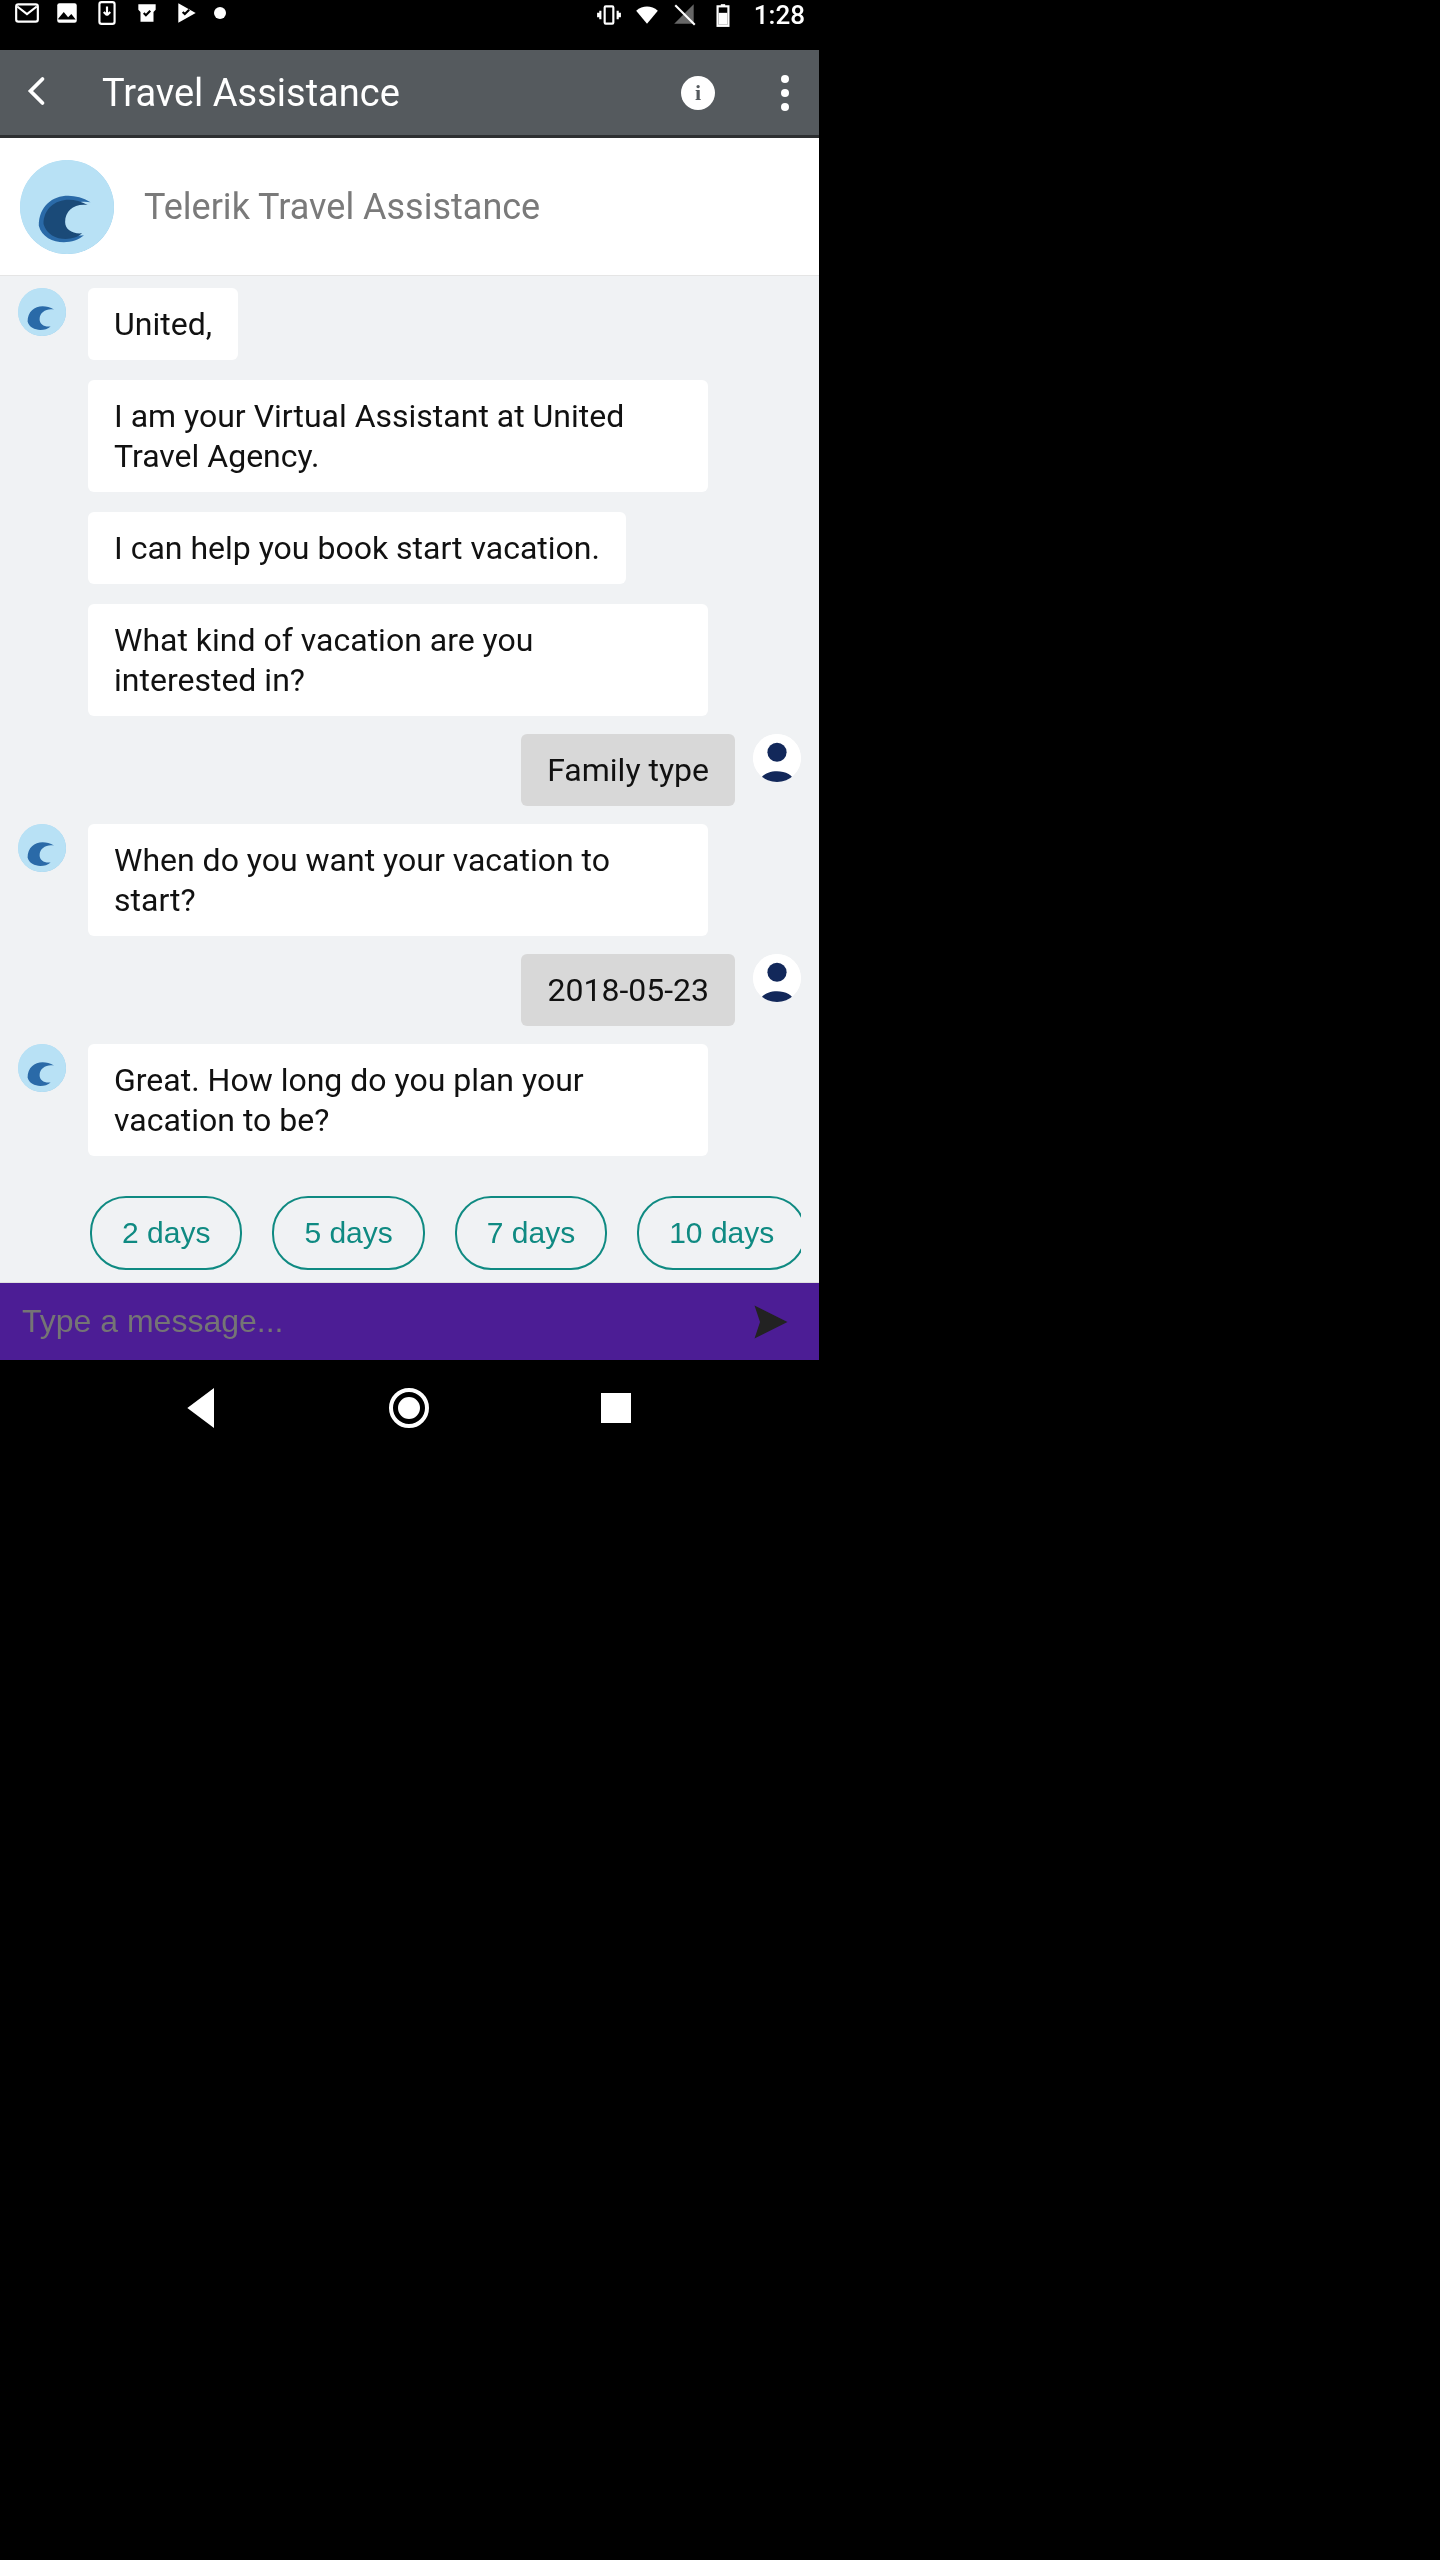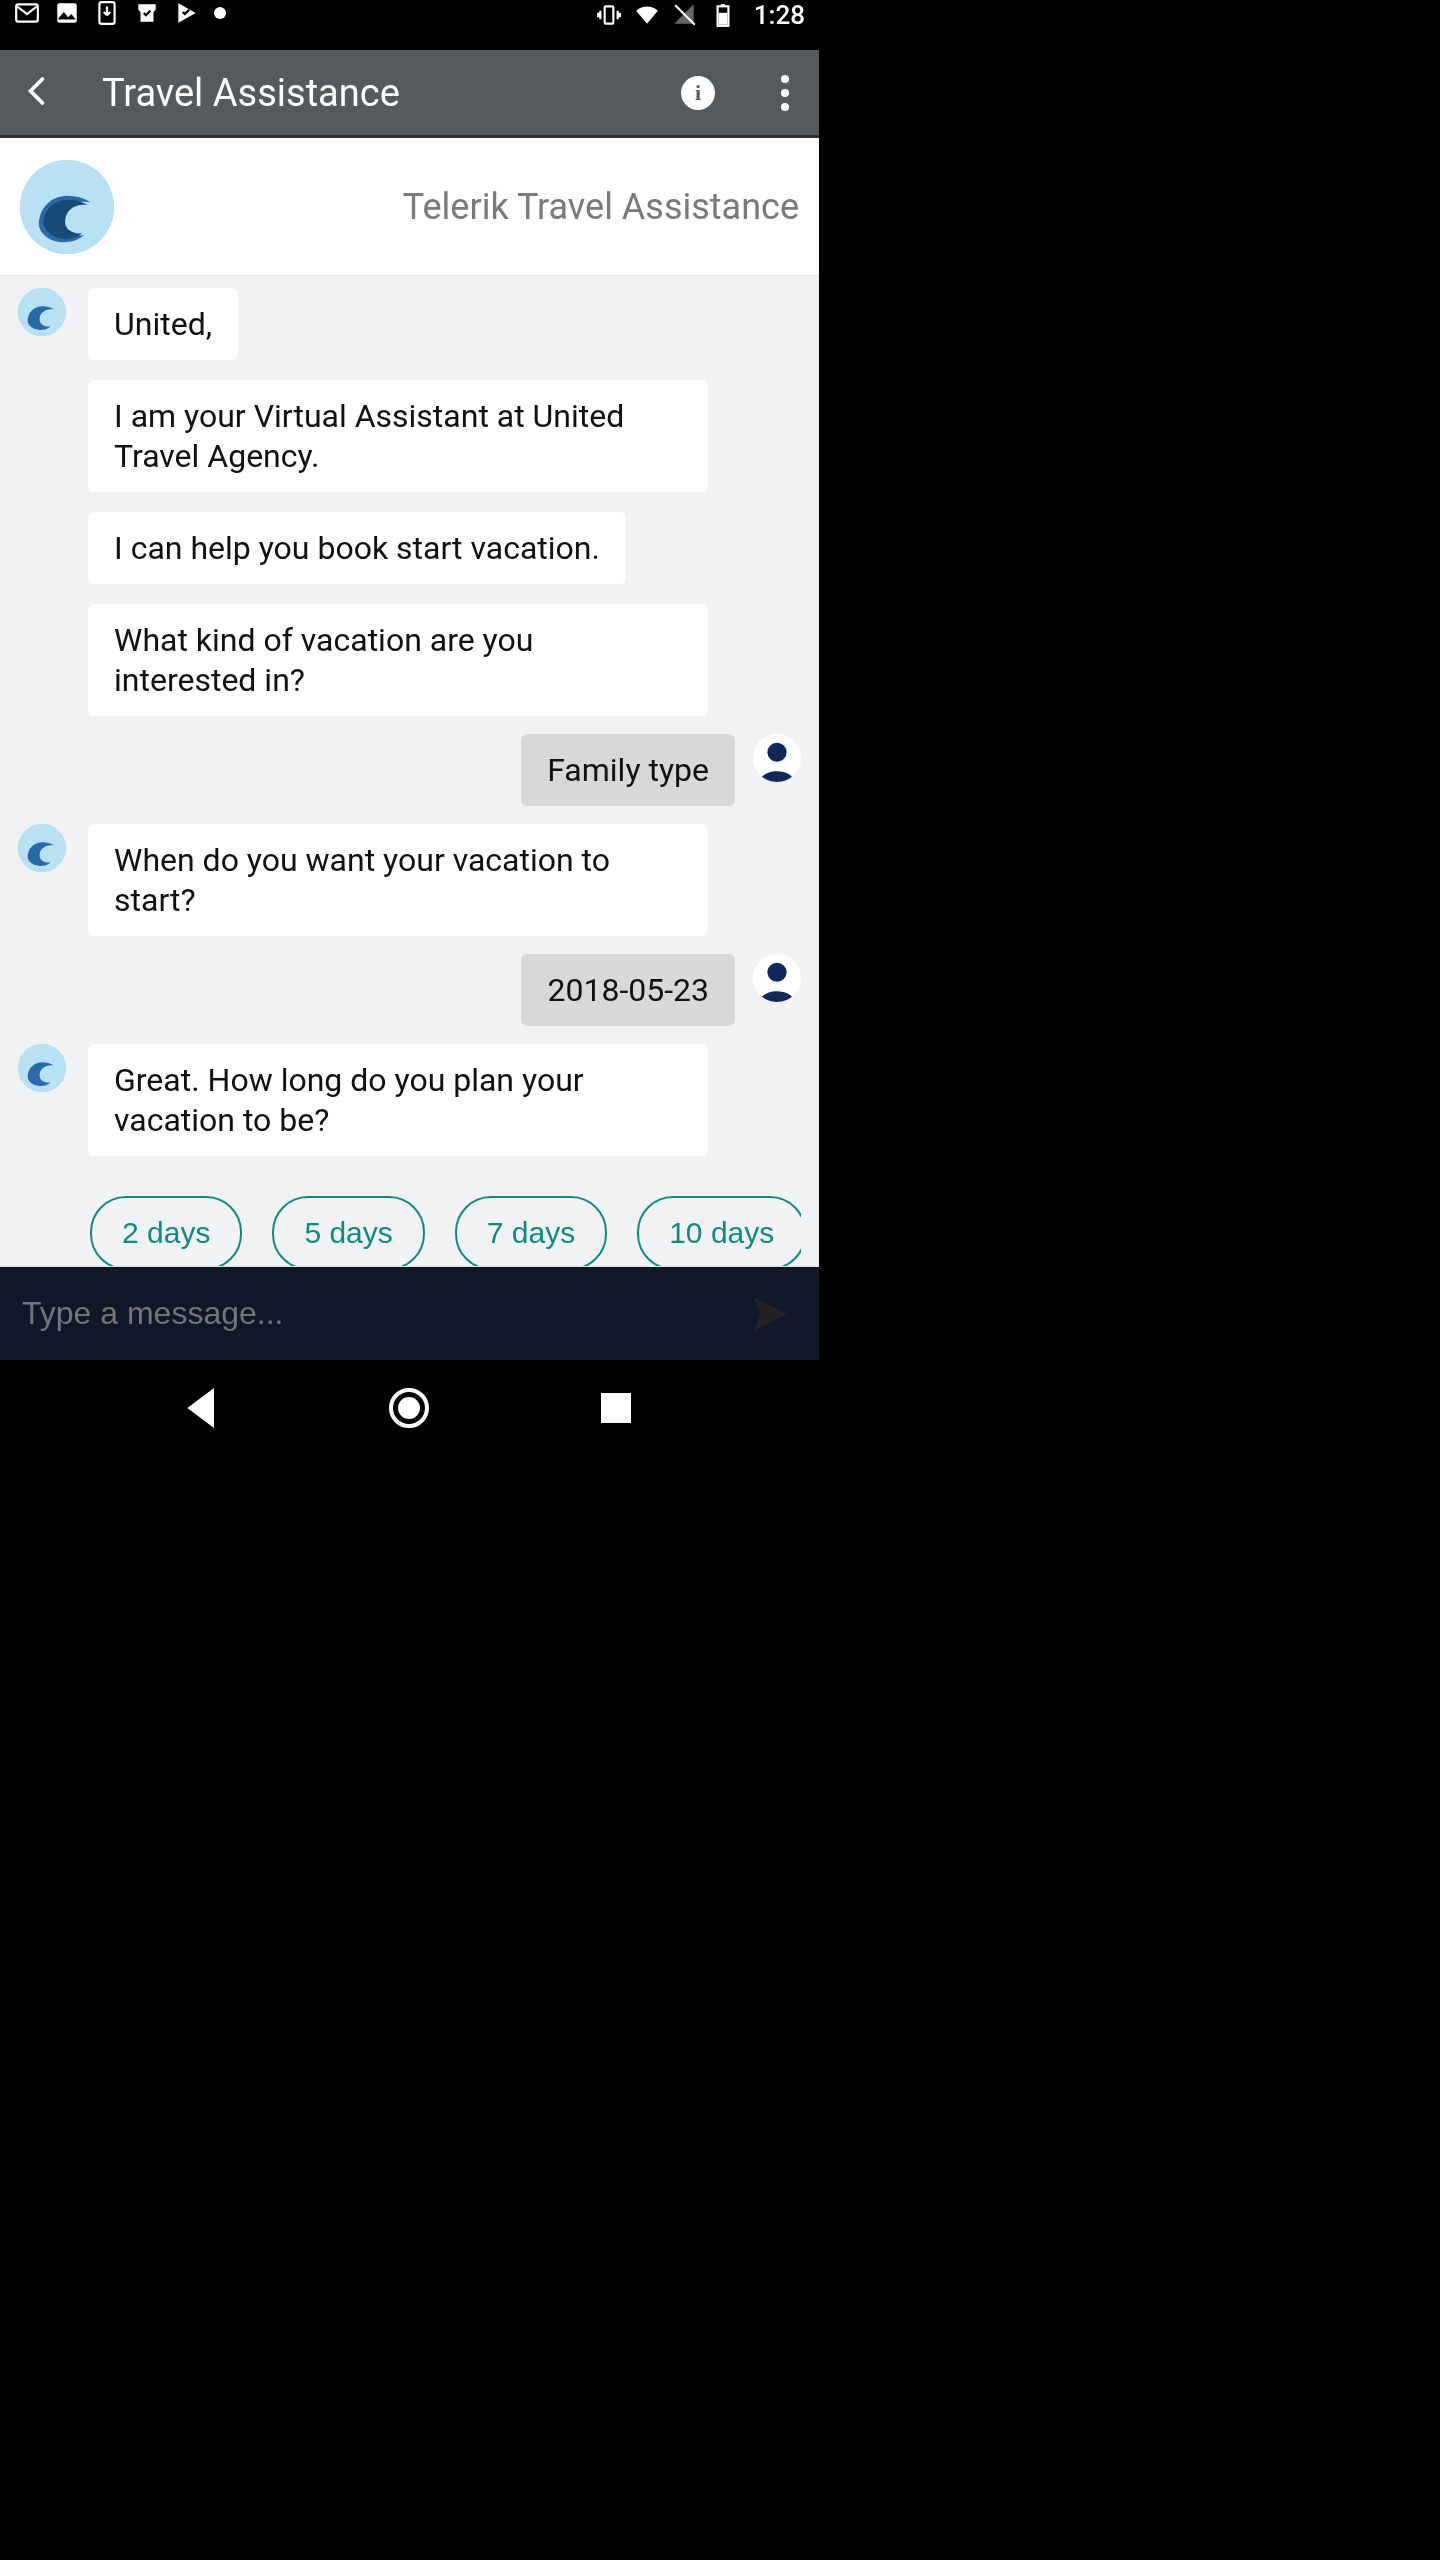--- a/index.html
+++ b/index.html
@@ -17,21 +17,21 @@
   
   .app-bar { height: 88px; background: #555a5e; display: flex; align-items: center; padding: 0 20px; border-bottom: 3px solid #2d2f31; }
   .app-bar-title { color: #fff; font-size: 38px; font-weight: 400; margin-left: 46px; flex: 1; }
   .app-bar-icon { width: 36px; height: 36px; fill: #fff; }
   .app-bar-info { width: 34px; height: 34px; background: #fff; border-radius: 50%; display: flex; align-items: center; justify-content: center; margin-right: 56px; }
   .app-bar-info-i { font-family: Georgia, serif; font-weight: bold; font-size: 22px; color: #555a5e; }
   .app-bar-more { display: flex; flex-direction: column; gap: 6px; padding: 6px 10px; }
   .app-bar-more span { width: 8px; height: 8px; border-radius: 50%; background: #fff; }
 
   
-  .chat-header { height: 138px; background: #fff; display: flex; align-items: center; padding: 8px 20px; border-bottom: 1px solid #e5e5e5; justify-content: space-between; }
+  .chat-header { height: 138px; background: #fff; display: flex; align-items: center; padding: 8px 20px; border-bottom: 1px solid #e5e5e5; }
   .chat-header-title { color: #7a7a7a; font-size: 36px; margin-left: 30px; }
 
   
   .chat-area { flex: 1; background: #f0f2f4; padding: 12px 18px 0 18px; overflow-y: hidden; }
   .msg-group { display: flex; margin-bottom: 18px; }
   .msg-group.user { flex-direction: row-reverse; }
   .avatar-col { width: 56px; flex-shrink: 0; display: flex; flex-direction: column; }
   .msg-group.user .avatar-col { align-items: flex-end; }
   .bubble-col { display: flex; flex-direction: column; gap: 20px; max-width: 640px; }
   .msg-group.user .bubble-col { align-items: flex-end; margin-right: 10px; }
@@ -47,21 +47,21 @@
 
   
   .user-avatar { width: 48px; height: 48px; border-radius: 50%; background: #fff; display: flex; align-items: flex-end; justify-content: center; overflow: hidden; }
   .user-avatar svg { width: 100%; height: 100%; }
 
   
   .chips-row { display: flex; gap: 30px; padding-left: 72px; margin-top: 40px; overflow-x: hidden; white-space: nowrap; }
   .chip { border: 2px solid #0f8a82; color: #0f8a82; background: transparent; border-radius: 36px; padding: 18px 30px; font-size: 30px; cursor: pointer; flex-shrink: 0; }
 
   
-  .input-bar { height: 94px; background: #0f172a; display: flex; align-items: center; padding: 0 22px; border-top: 1px solid #e0e0e0; }
+  .input-bar { height: 78px; background: #4c1d95; display: flex; align-items: center; padding: 0 22px; border-top: 1px solid #e0e0e0; }
   .input-field { flex: 1; font-size: 32px; color: #9a9a9a; border: none; outline: none; background: transparent; }
   .send-btn { width: 52px; height: 52px; display: flex; align-items: center; justify-content: center; cursor: pointer; }
   .send-btn svg { width: 44px; height: 44px; fill: #222; }
 
   
   .nav-bar { height: 96px; background: #000; display: flex; align-items: center; justify-content: space-around; padding: 0 100px; }
   .nav-btn { width: 48px; height: 48px; }
   .nav-btn svg { width: 100%; height: 100%; fill: #fff; stroke: #fff; }
 </style>
 </head>

